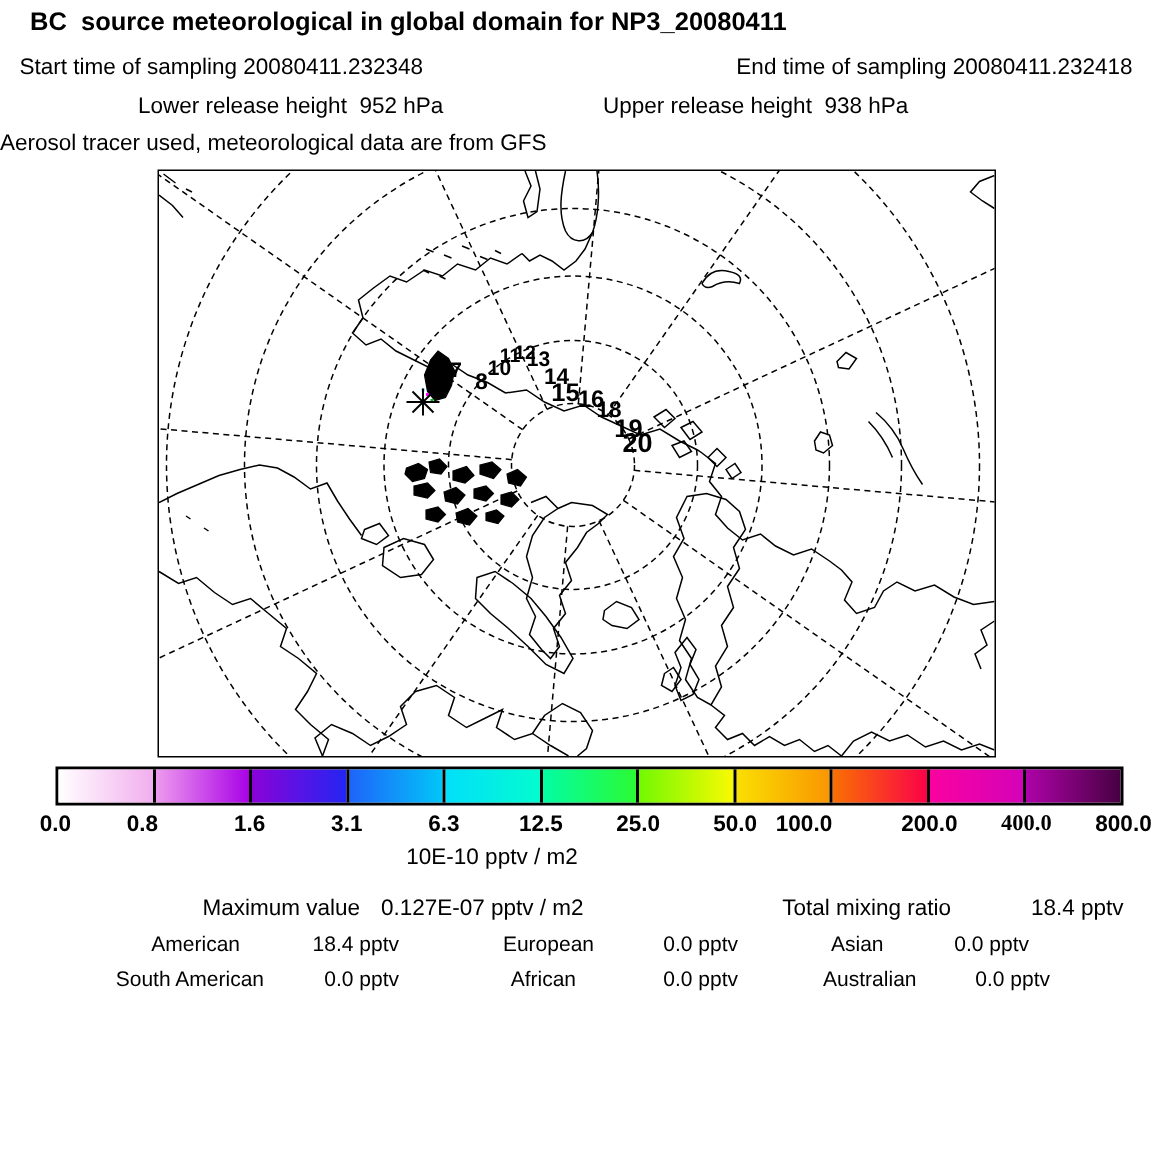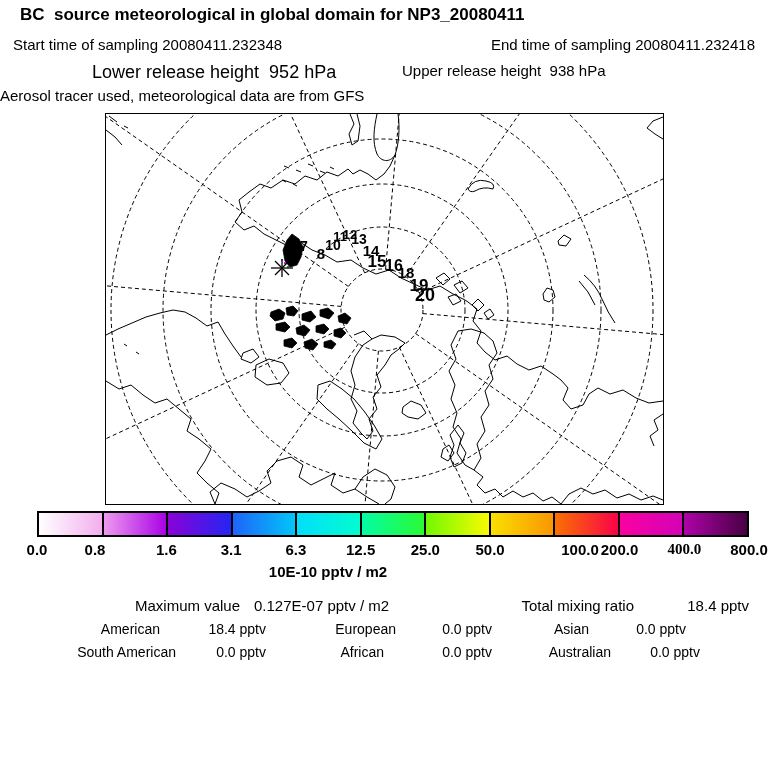--- a/index.html
+++ b/index.html
@@ -3,40 +3,40 @@
 <meta charset="utf-8">
 <style>
   html,body{margin:0;padding:0;background:#fff;}
   body{width:768px;height:768px;position:relative;overflow:hidden;
        font-family:"Liberation Sans","DejaVu Sans",sans-serif;color:#000;}
   .abs{position:absolute;white-space:pre;}
   
   .title{left:20px;top:5px;font-size:17px;font-weight:bold;}
   .l2a{left:13px;top:36px;font-size:15px;}
   .l2b{right:13px;top:36px;font-size:15px;}
-  .l3a{left:92px;top:62px;font-size:18px;}
+  .l3a{left:92px;top:62px;font-size:15px;}
   .l3b{left:402px;top:62px;font-size:15px;}
   .l4{left:0;top:87px;width:768px;text-align:left;font-size:15px;}
   
   #map-box{position:absolute;left:105px;top:113px;width:557px;height:390px;
            border:1px solid #000;background:#fff;}
   #map-svg{display:block;width:557px;height:390px;}
   #map-svg path{stroke:#000;stroke-width:1;fill:none;}
   #map-svg path.fill{fill:#000;stroke:#000;stroke-width:0.8;}
   #map-svg .grat{stroke:#000;stroke-width:1;fill:none;stroke-dasharray:4 3;}
   #map-svg text{font-family:"Liberation Sans","DejaVu Sans",sans-serif;font-weight:bold;fill:#000;}
   #map-svg .star{stroke:#000;stroke-width:1.3;}
   
   #colorbar{position:absolute;left:37px;top:511px;width:712px;height:26px;
             border:2px solid #000;display:flex;box-sizing:border-box;}
   #colorbar .seg{flex:1 1 0;border-left:2px solid #000;}
   #colorbar .seg:first-child{border-left:none;}
   #colorbar-ticks .tick{position:absolute;top:541px;transform:translateX(-50%);
             font-size:15px;font-weight:bold;white-space:pre;}
-  .units{left:0;top:563px;width:656px;text-align:center;font-size:15px;font-weight:bold;}
+  .units{left:0;top:563px;width:656px;text-align:center;font-size:15px;}
   
   .r1{top:597px;font-size:15px;padding-left:40px;}
   .r2{top:621px;font-size:14px;}
   .r3{top:644px;font-size:14px;}
   .ralign{position:absolute;left:0;text-align:right;white-space:pre;}
 </style>
 </head>
 <body>
 
 <div class="abs title">BC  source meteorological in global domain for NP3_20080411</div>
@@ -144,21 +144,21 @@
   </div>
 <div id="colorbar-ticks">
     <span class="tick" style="left: 37px;">0.0</span>
     <span class="tick" style="left: 95px;">0.8</span>
     <span class="tick" style="left: 166.455px;">1.6</span>
     <span class="tick" style="left: 231.182px;">3.1</span>
     <span class="tick" style="left: 295.909px;">6.3</span>
     <span class="tick" style="left: 360.636px;">12.5</span>
     <span class="tick" style="left: 425.364px;">25.0</span>
     <span class="tick" style="left: 490.091px;">50.0</span>
-    <span class="tick" style="left: 580px;">100.0</span>
+    <span class="tick" style="left: 536px;">100.0</span>
     <span class="tick" style="left: 619.545px;">200.0</span>
     <span class="tick" style="left: 684.273px; font-family: Liberation Serif, serif;">400.0</span>
     <span class="tick" style="left: 749px;">800.0</span>
   </div>
 <div class="abs units">10E-10 pptv / m2</div>
 
 <div>
   <span class="ralign r1" style="width:200px">Maximum value</span>
   <span class="abs r1" style="left:214px">0.127E-07 pptv / m2</span>
   <span class="ralign r1" style="width:594px">Total mixing ratio</span>

